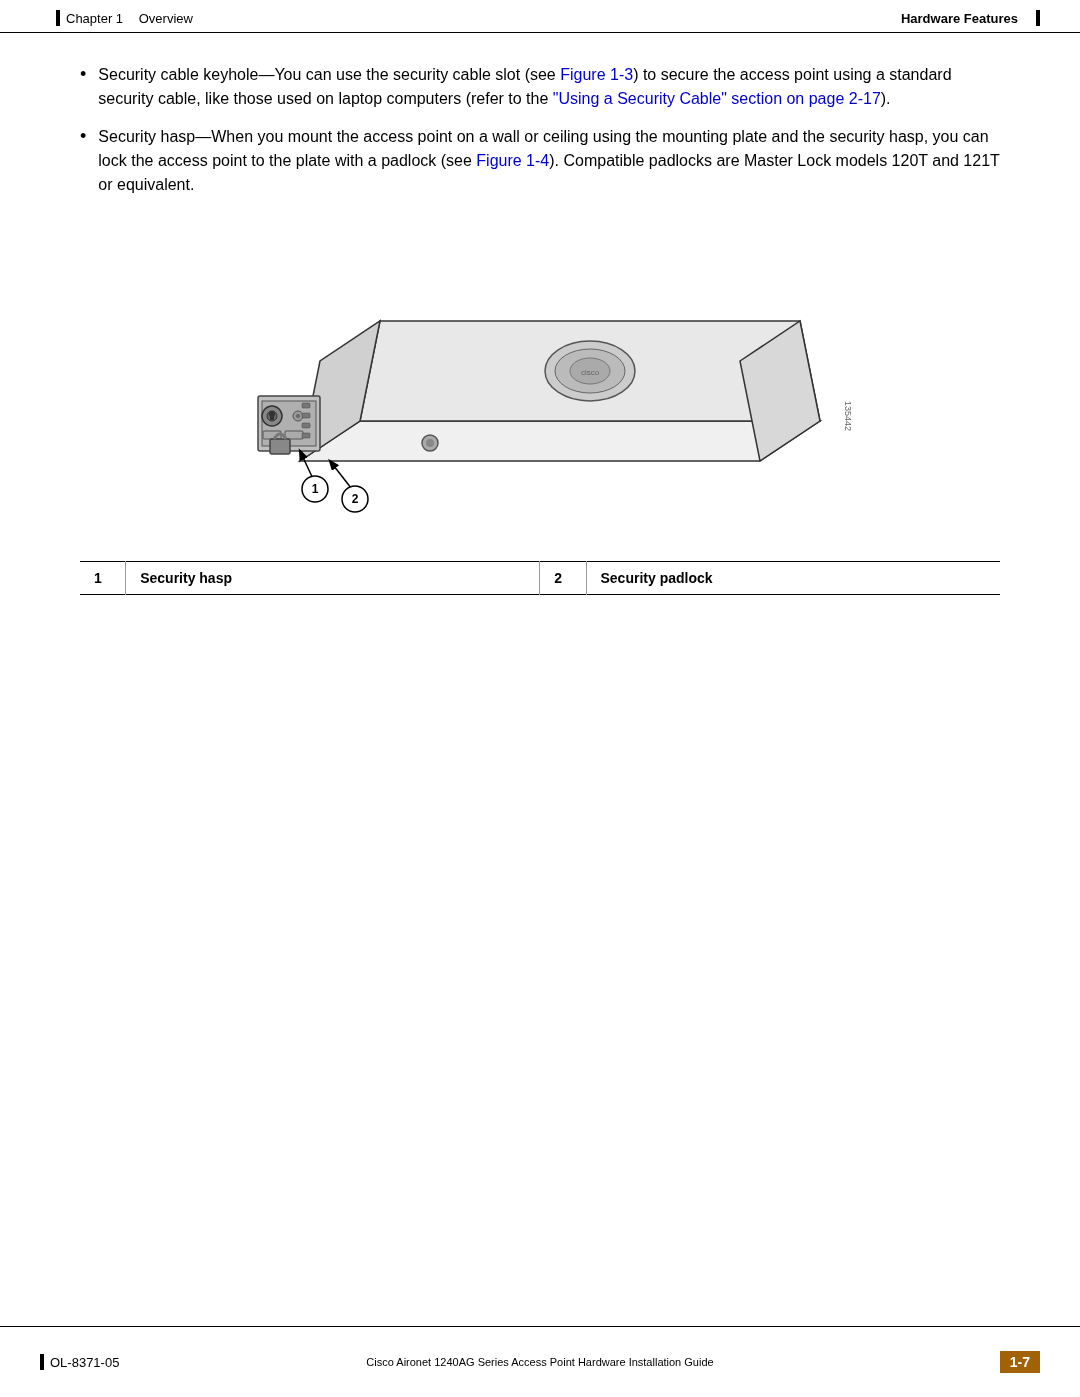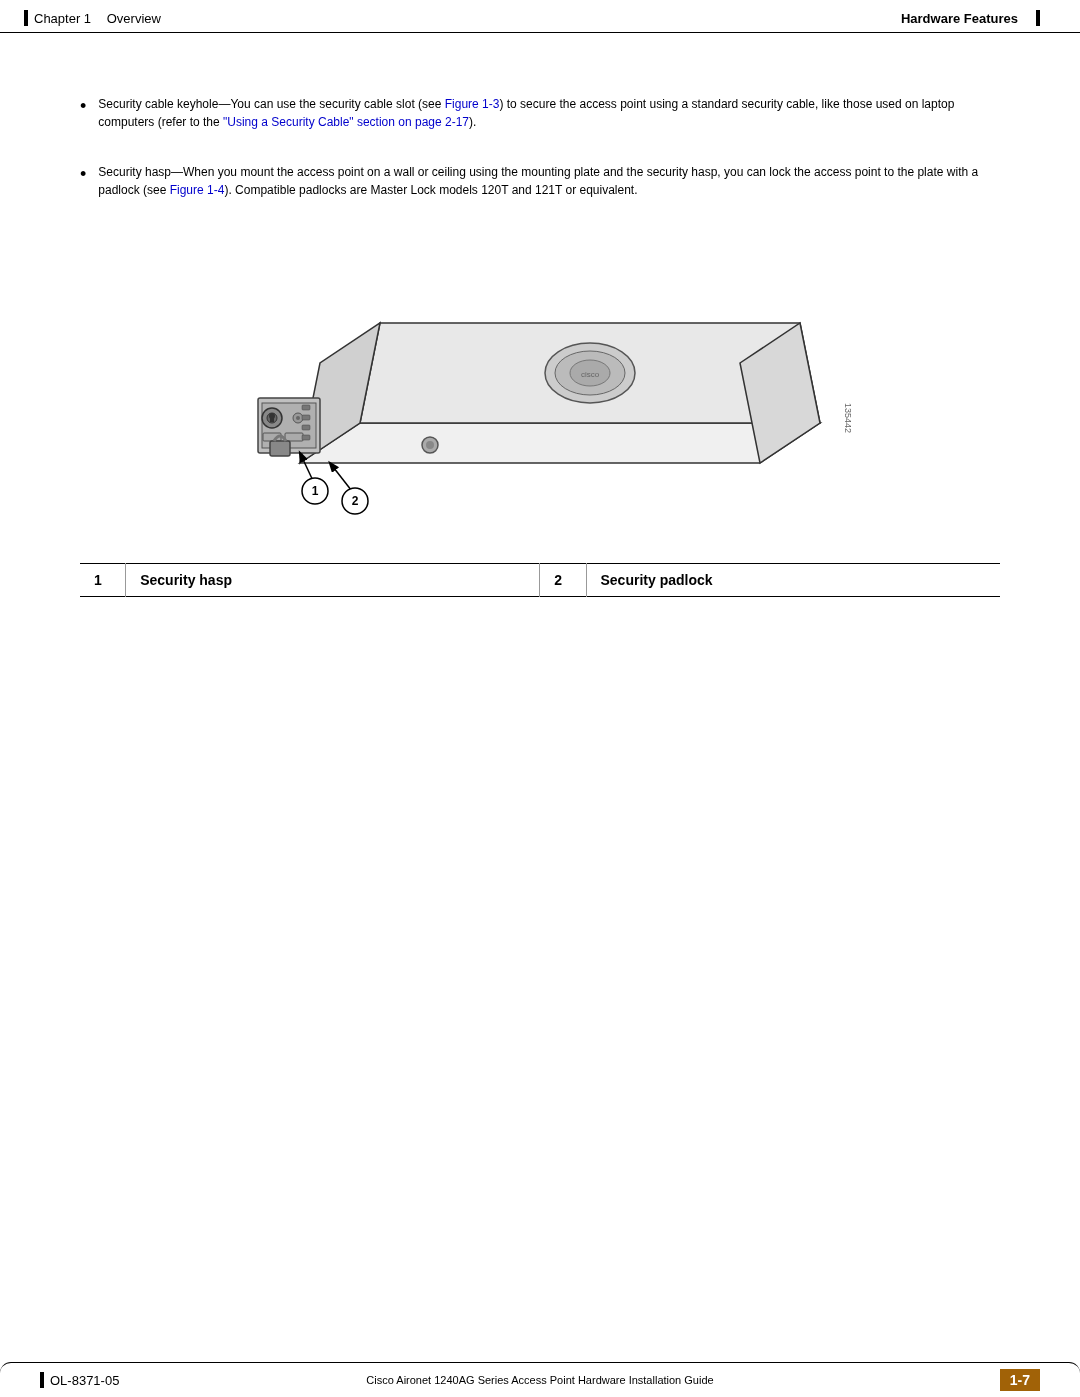--- a/index.html
+++ b/index.html
@@ -11,21 +11,21 @@
       font-size: 14px;
       color: #000;
       position: relative;
     }
 
     
     .page-header {
       display: flex;
       justify-content: space-between;
       align-items: flex-start;
-      padding: 10px 40px 6px 24px;
+      padding: 10px 40px 6px 56px;
       border-bottom: 1px solid #000;
     }
     .header-left {
       display: flex;
       align-items: center;
       gap: 6px;
       font-size: 13px;
     }
     .header-left .bar {
       width: 4px;
@@ -54,23 +54,22 @@
 
     
     .bullet-list {
       list-style: none;
       margin-bottom: 24px;
     }
     .bullet-list li {
       display: flex;
       align-items: flex-start;
       margin-bottom: 14px;
-      font-size: 12px;
+      font-size: 16px;
       line-height: 1.5;
-      margin-top: 32px;
     }
     .bullet-list li::before {
       content: "•";
       font-size: 18px;
       margin-right: 12px;
       margin-top: -2px;
       flex-shrink: 0;
     }
     .bullet-list li .text {
       flex: 1;
@@ -135,23 +134,22 @@
     
     .page-footer {
       position: absolute;
       bottom: 0;
       left: 0;
       right: 0;
       border-top: 1px solid #000;
       display: flex;
       justify-content: space-between;
       align-items: center;
-      padding: 6px 40px;
+      padding: 24px 40px;
       font-size: 13px;
-      border-radius: 11px;
     }
     .footer-center {
       position: absolute;
       left: 50%;
       transform: translateX(-50%);
       font-size: 11px;
       font-weight: normal;
       text-align: center;
     }
     .footer-right {

